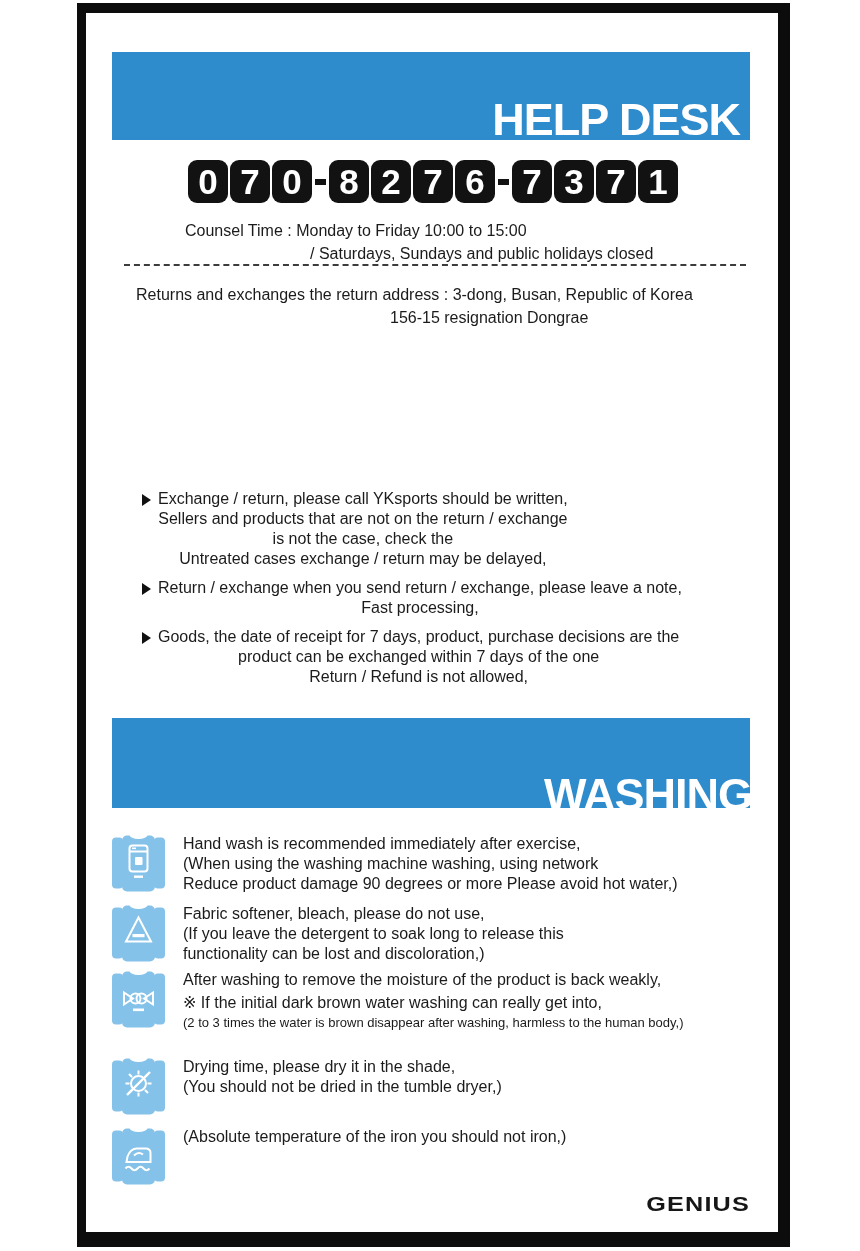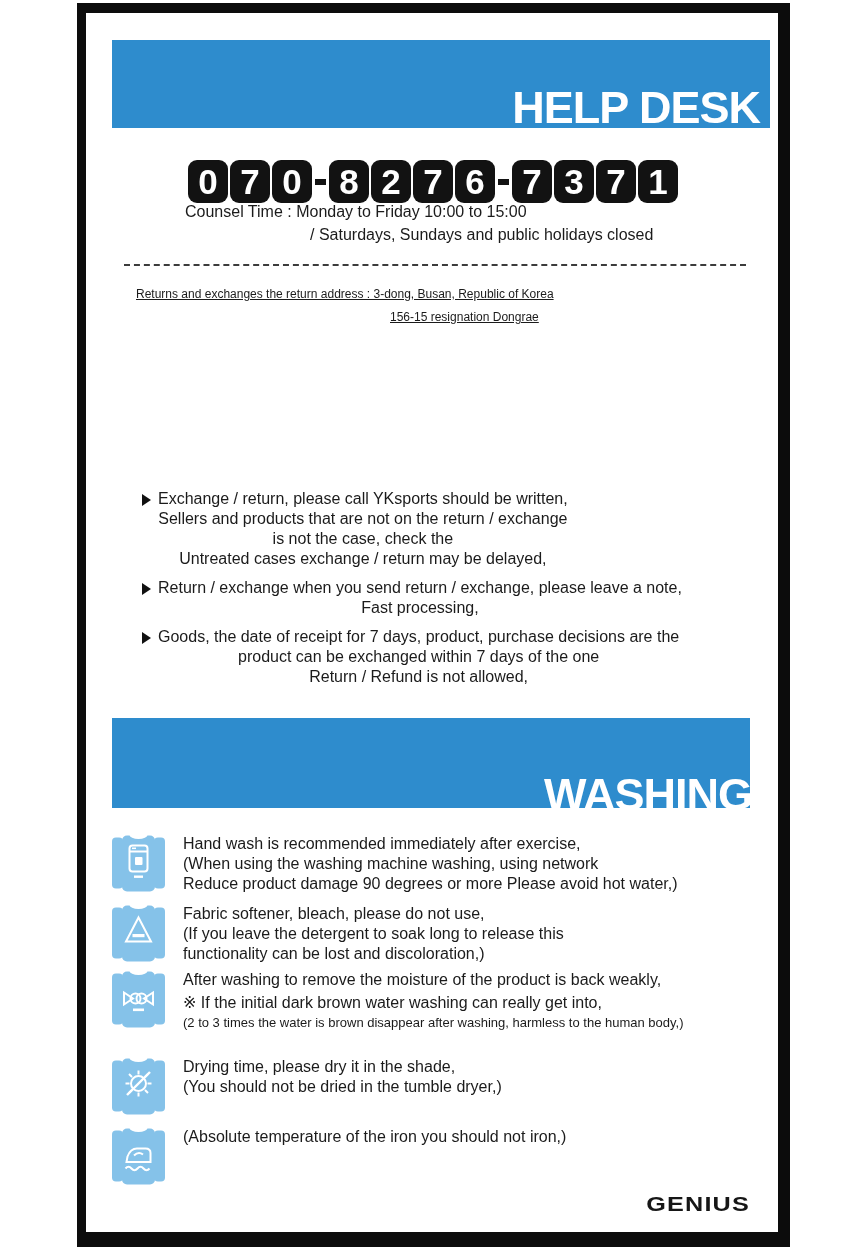--- a/index.html
+++ b/index.html
@@ -3,39 +3,39 @@
 <meta charset="utf-8">
 <style>
   html,body{margin:0;padding:0;background:#ffffff;}
   .page{position:relative;width:860px;height:1251px;background:#ffffff;overflow:hidden;
         font-family:"Liberation Sans","DejaVu Sans",sans-serif;color:#1b1b1b;}
   .frame{position:absolute;left:77px;top:3px;width:713px;height:1244px;box-sizing:border-box;
          border-style:solid;border-color:#0c0c0c;border-width:10px 12px 15px 9px;background:#fff;}
   .banner{position:absolute;left:112px;width:638px;height:88px;background:#2e8ccd;}
   .banner-title{position:absolute;font-weight:bold;color:#ffffff;font-size:45px;line-height:1;
                 letter-spacing:-1px;white-space:nowrap;}
-  #banner-help{top:40px;padding-left:20px;}
+  #banner-help{top:52px;}
   #banner-help .banner-title{right:10px;bottom:-2px;}
   #banner-exchange{top:378px;height:90px;}
   #banner-exchange .banner-title{right:-2px;bottom:-9px;}
   #banner-washing{top:718px;height:90px;}
   #banner-washing .banner-title{right:-2px;bottom:-9px;}
 
   .phone-row{position:absolute;left:188px;top:160px;display:flex;align-items:center;gap:2px;}
   .digit-tile{width:40px;height:43px;border-radius:9px;background:#121212;color:#fff;
               display:flex;align-items:center;justify-content:center;
               font-size:35px;font-weight:bold;}
   .phone-dash{width:11px;height:6px;background:#121212;margin:0 1px;}
 
-  .counsel{position:absolute;left:185px;top:200px;font-size:16px;line-height:23px;}
+  .counsel{position:absolute;left:185px;top:219px;font-size:16px;line-height:23px;}
   .counsel .line2{padding-left:125px;}
 
   .dashed-sep{position:absolute;left:124px;top:264px;width:622px;border-top:2px dashed #3c3c3c;}
 
-  .returns{position:absolute;left:136px;top:283px;font-size:12px;line-height:23px;text-decoration:underline;}
+  .returns{position:absolute;left:136px;top:283px;font-size:16px;line-height:23px;}
   .returns .line2{padding-left:254px;}
 
   .bullets{position:absolute;left:142px;top:489px;width:612px;text-align:center;}
   .bullet{display:flex;margin-bottom:9px;}
   .bullet-arrow{flex:0 0 auto;width:0;height:0;margin:5px 7px 0 0;
                 border-left:9px solid #111;border-top:6px solid transparent;border-bottom:6px solid transparent;}
   .bullet-text{font-size:16px;line-height:20px;}
 
   .wash-item{position:absolute;left:110px;display:flex;align-items:flex-start;}
   .wash-icon{flex:0 0 auto;width:57px;height:63px;}

